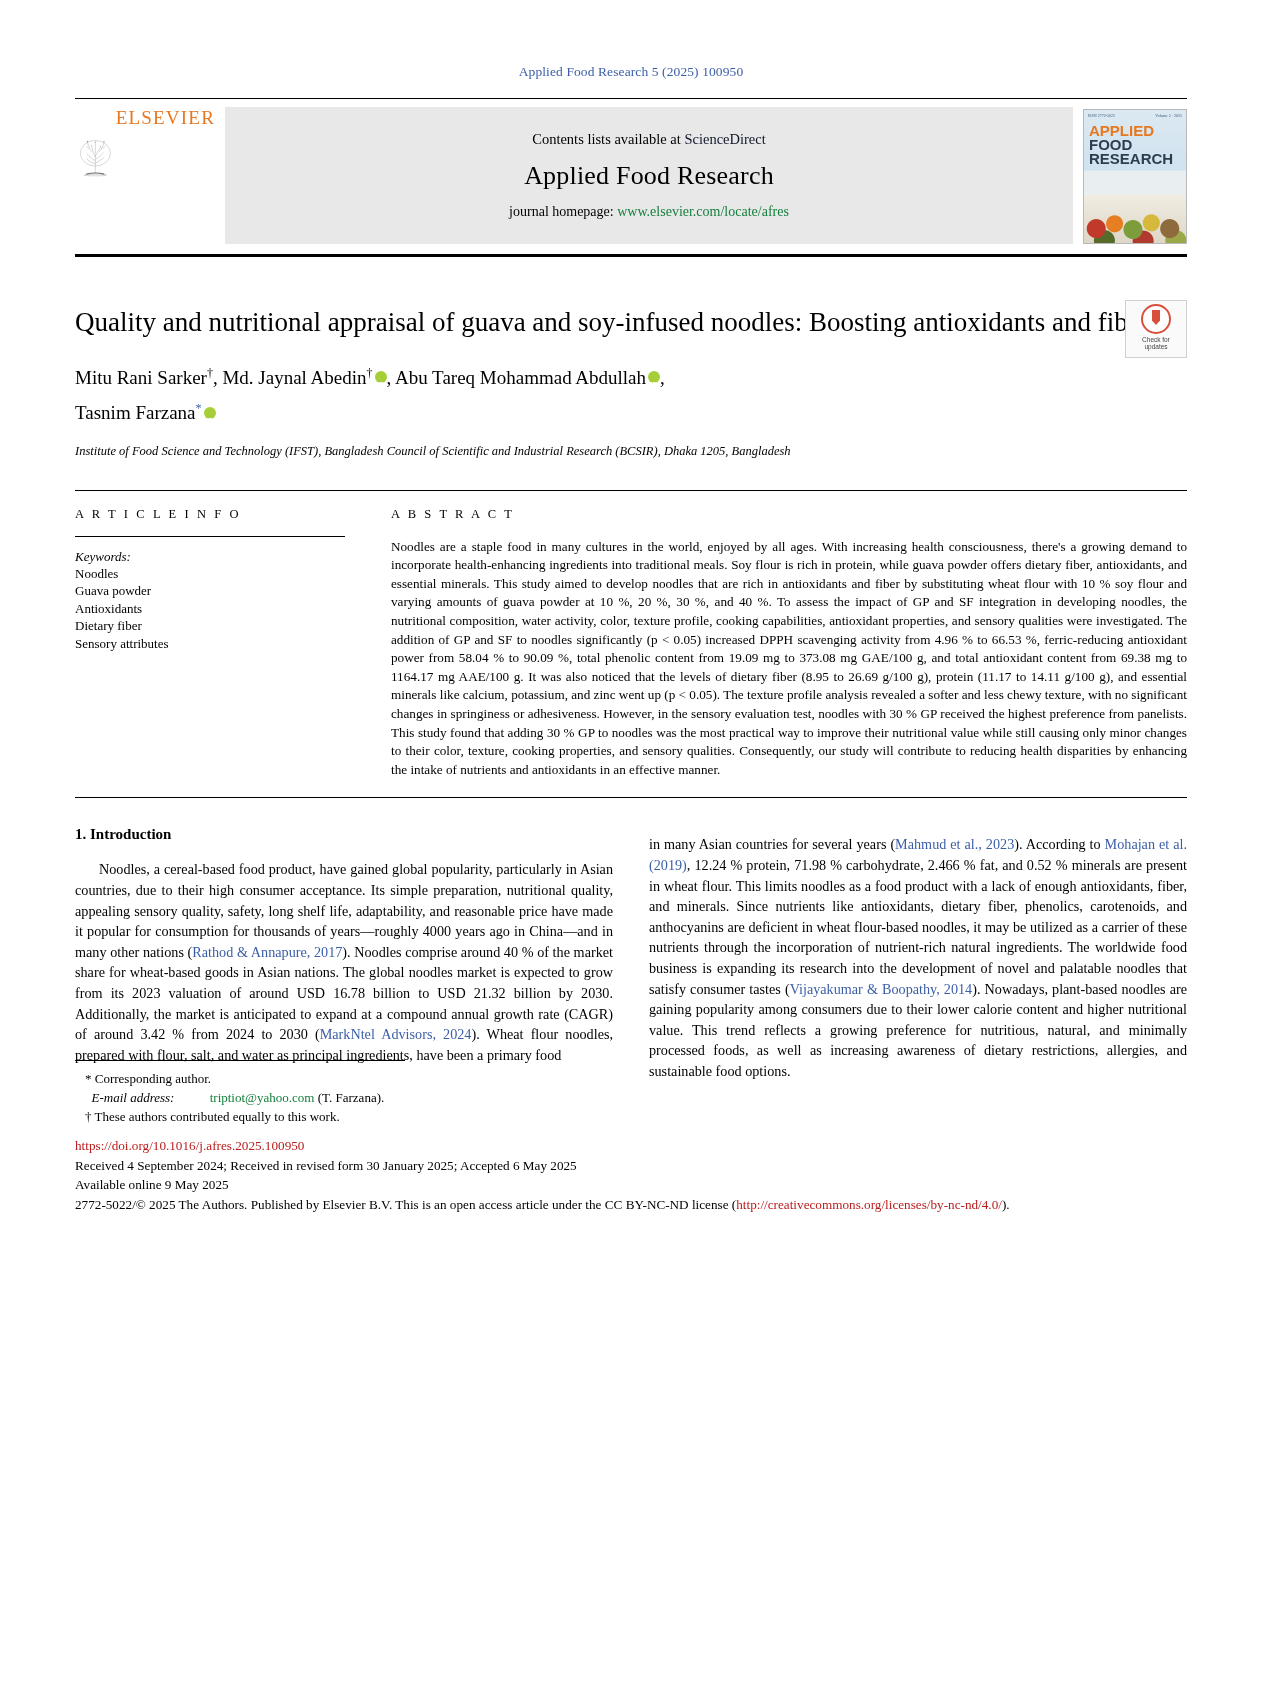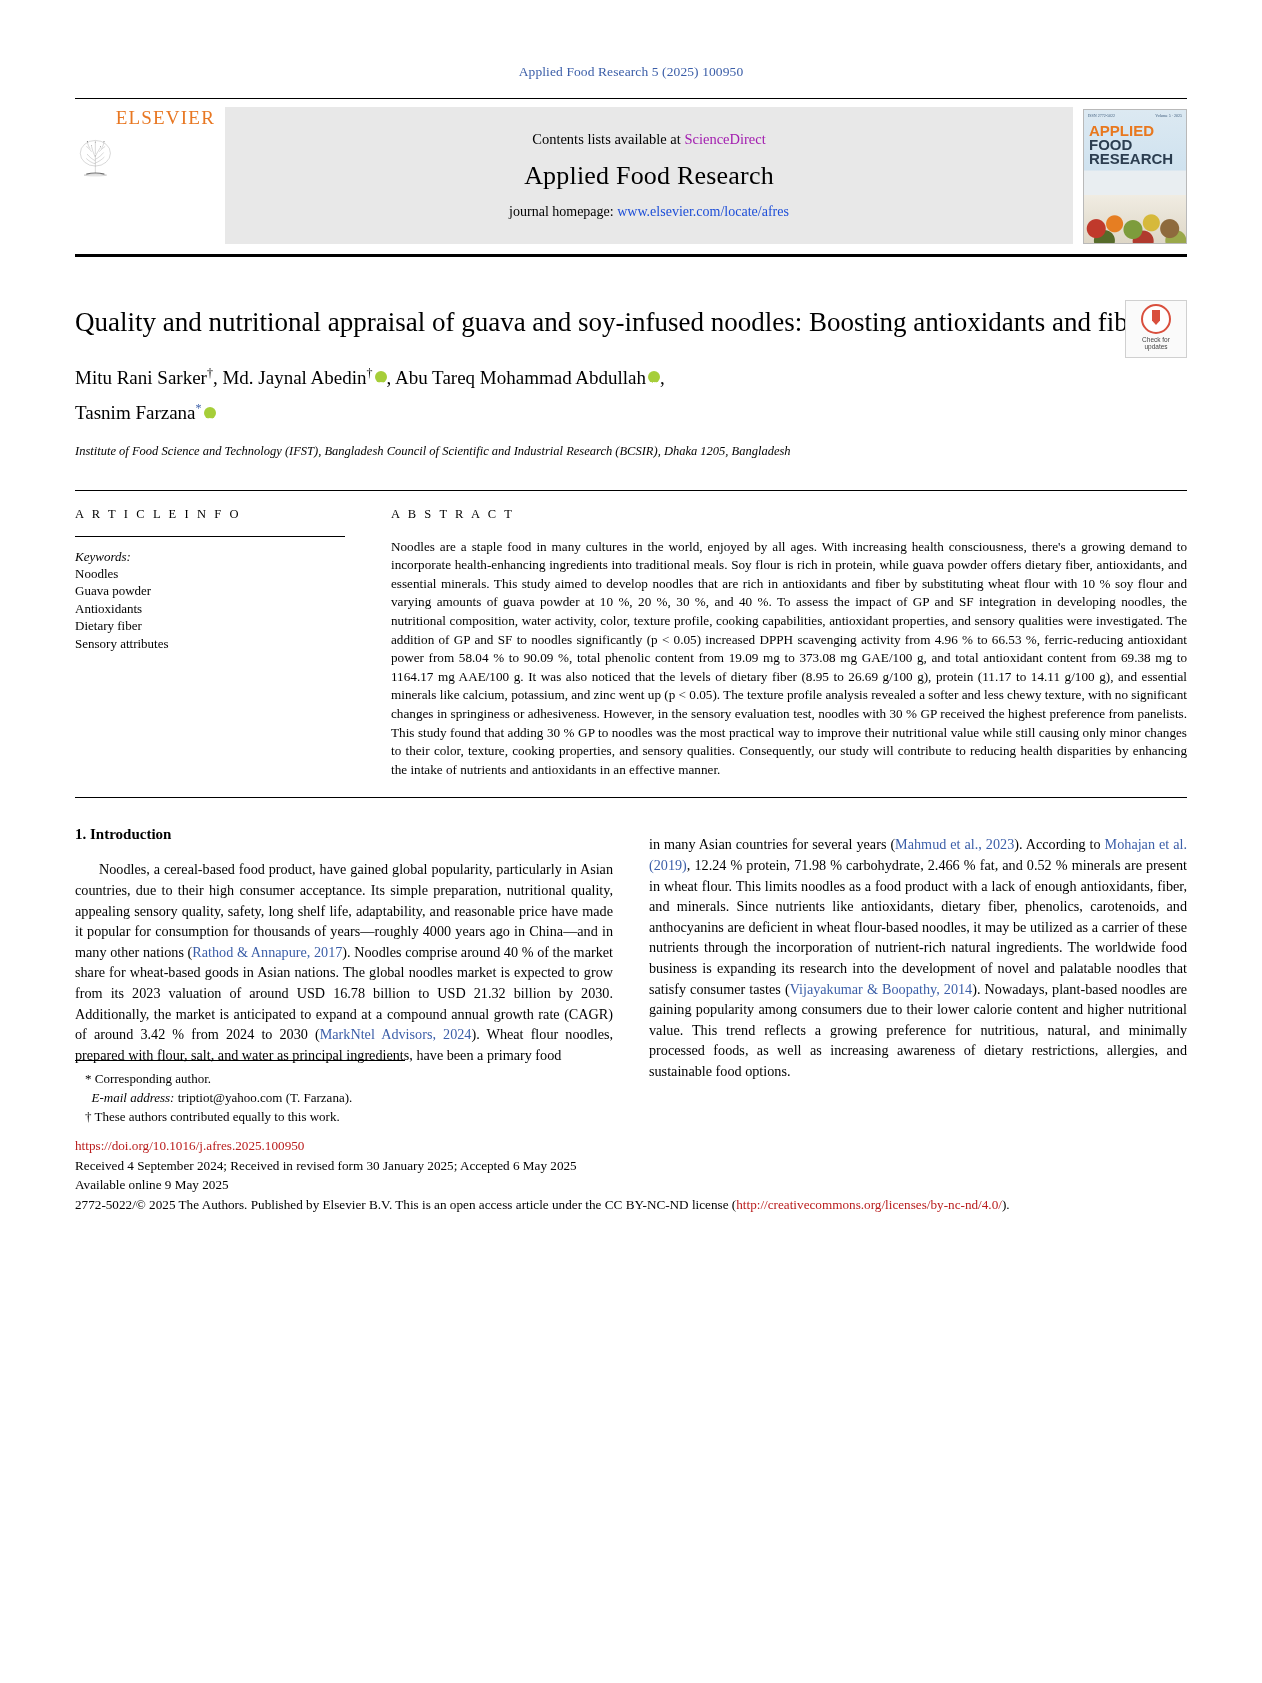--- a/index.html
+++ b/index.html
@@ -62,27 +62,27 @@
     margin: 8px 10px 10px 10px;
     display: flex;
     flex-direction: column;
     align-items: center;
     justify-content: center;
     gap: 13px;
   }
   .contents-line {
     font-size: 14.5px;
   }
-  .contents-line a { color:#a21caf; text-decoration:none;}
+  .contents-line a { color:#0f172a; text-decoration:none;}
   .journal-title {
     font-size: 26px;
     letter-spacing: 0.2px;
   }
   .homepage-line { font-size: 14px; }
-  .homepage-line a { color:#1d4ed8; text-decoration:none;}
+  .homepage-line a { color:#15803d; text-decoration:none;}
   .cover-thumb {
     flex: 0 0 102px;
     width: 102px;
     margin: 10px 0 10px 0;
     border: 1px solid #b9b9b9;
     background: linear-gradient(#dce9f2 0%, #cfe2ef 45%, #e9eef1 46%, #e9eef1 100%);
     position: relative;
     overflow: hidden;
     display: flex;
     flex-direction: column;
@@ -233,21 +233,21 @@
   
   .footnotes {
     position: absolute;
     left: 75px;
     right: 75px;
     bottom: 74px;
   }
   .fn-rule { border-top: 1px solid #000; width: 330px; margin-bottom: 8px; }
   .fn-line { font-size: 13px; line-height: 19px; padding-left: 10px; }
   .fn-line .ital { font-style: italic; }
-  .fn-line a { color:#000000; text-decoration:none; }
+  .fn-line a { color:#15803d; text-decoration:none;margin-left:32px; }
   .doi-block { margin-top: 10px; font-size: 13.2px; line-height: 19.5px; }
   .doi-block a { color:#b91c1c; text-decoration:none; }
 </style>
 </head>
 <body>
 
 <div class="page">
 
   <div class="running-head">Applied Food Research 5 (2025) 100950</div>
 

